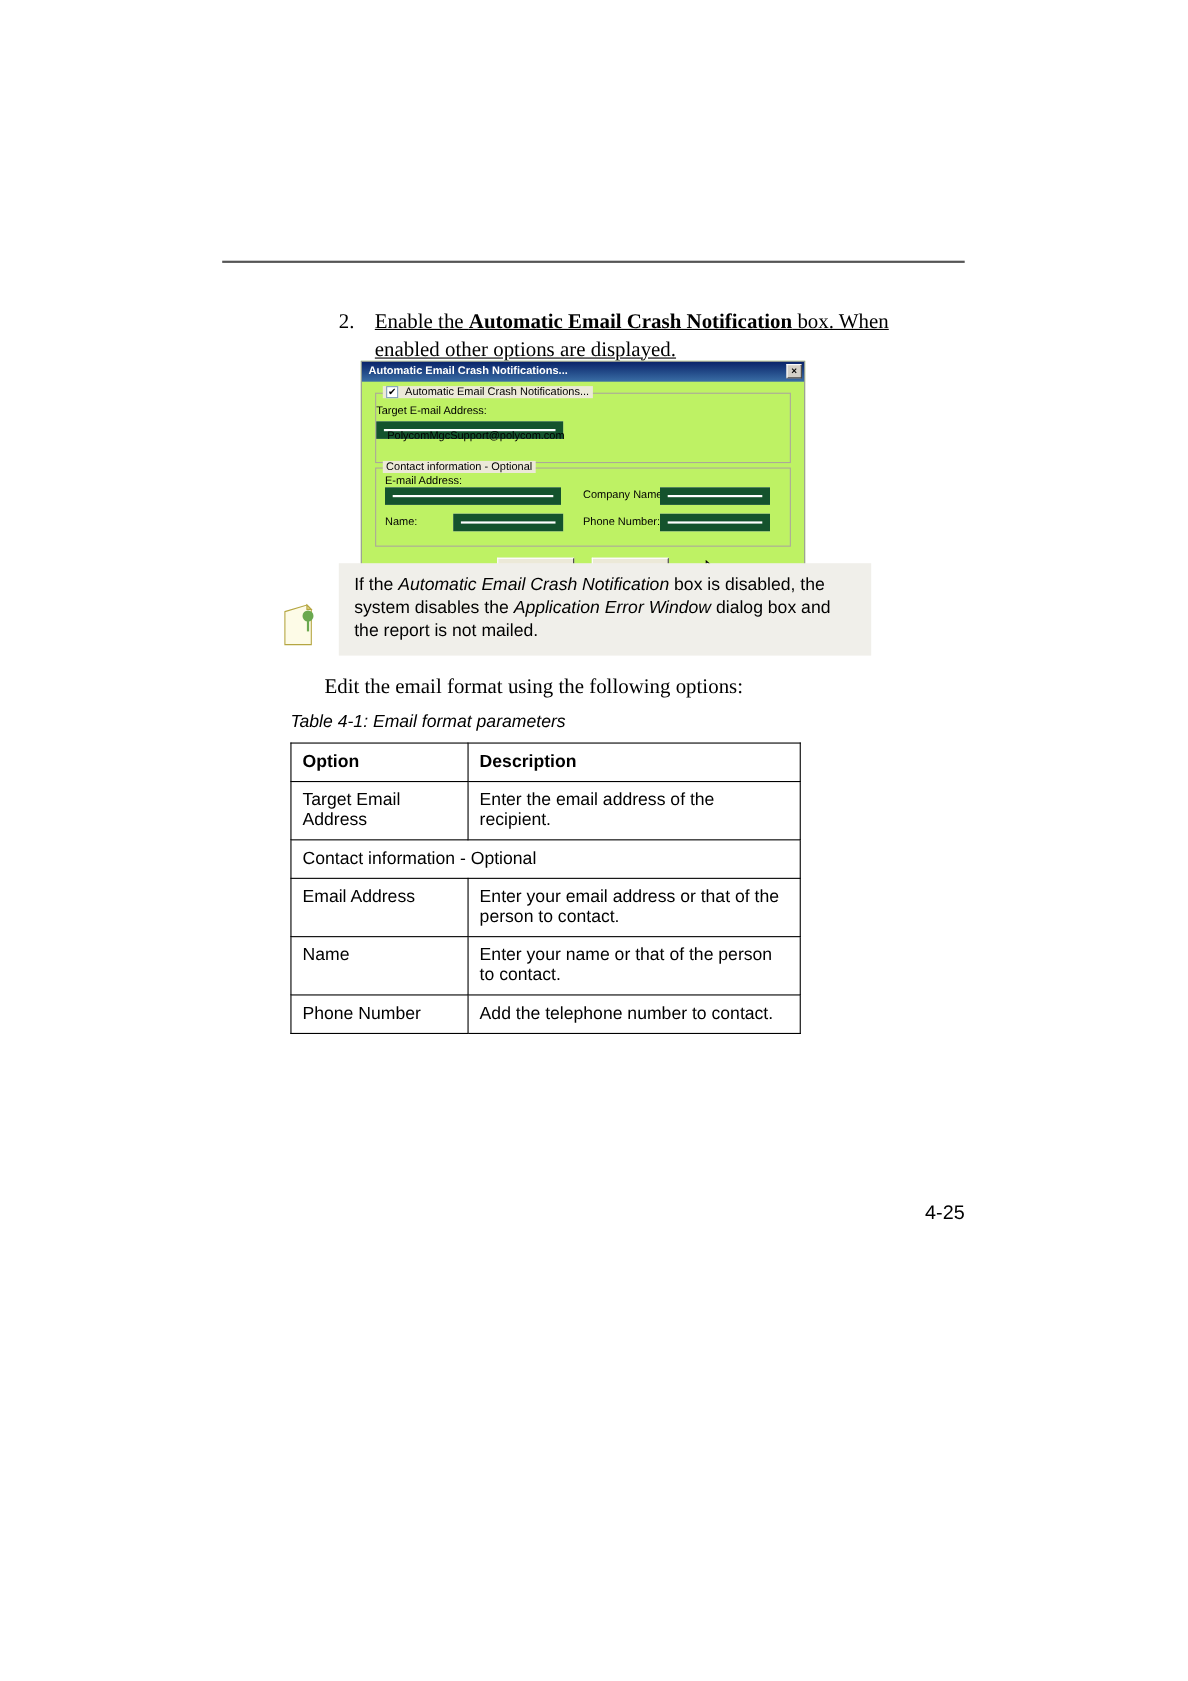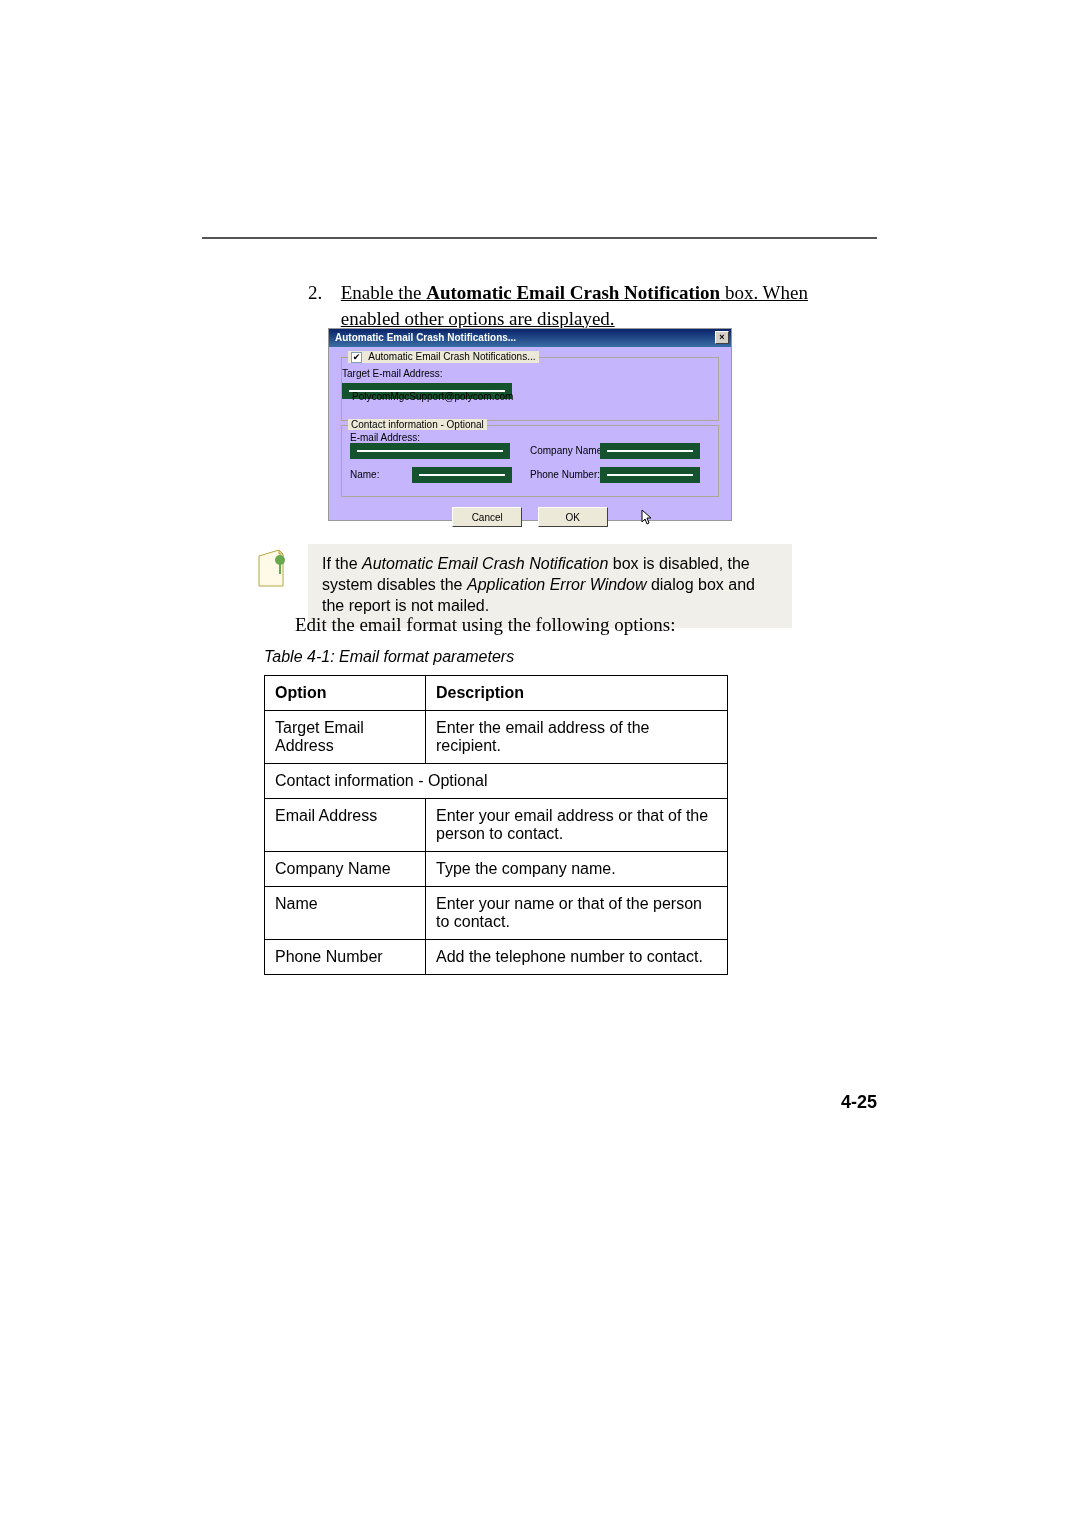--- a/index.html
+++ b/index.html
@@ -47,21 +47,21 @@
   
   .dialog {
     position: absolute;
     left: 328px;
     top: 328px;
     width: 404px;
     height: 193px;
     font-family: Tahoma, Arial, sans-serif;
     font-size: 10px;
     color: #000;
-    background: #c4b5fd;
+    background: #bef264;
     border: 1px solid #999;
     box-sizing: border-box;
   }
   .dialog-titlebar {
     height: 18px;
     background: linear-gradient(#0a246a, #3a6ea5);
     color: #fff;
     font-weight: bold;
     font-size: 10px;
     line-height: 18px;
@@ -165,21 +165,21 @@
   .note-icon {
     position: absolute;
     left: 253px;
     top: 548px;
     width: 36px;
     height: 42px;
   }
   .note-box {
     position: absolute;
     left: 308px;
-    top: 544px;
+    top: 512px;
     width: 484px;
     background: #f0efea;
     padding: 10px 14px 12px 14px;
     font-family: Arial, Helvetica, sans-serif;
     font-size: 16px;
     line-height: 1.3;
     box-sizing: border-box;
   }
   .note-box .ital { font-style: italic; }
 
@@ -218,21 +218,21 @@
   table.params th {
     font-weight: bold;
   }
   table.params th.col-opt { width: 140px; }
 
   .page-num {
     position: absolute;
     right: 203px;
     bottom: 415px;
     font-family: Arial, Helvetica, sans-serif;
-    font-weight: bold;
+    font-weight: normal;
     font-size: 18px;
   }
 </style>
 </head>
 <body>
 
 <div class="page">
   <div class="content-rule"></div>
 
   <div class="step-block">
@@ -320,24 +320,20 @@
         <td>Enter the email address of the recipient.</td>
       </tr>
       <tr>
         <td colspan="2">Contact information - Optional</td>
       </tr>
       <tr>
         <td>Email Address</td>
         <td>Enter your email address or that of the person to contact.</td>
       </tr>
       <tr>
-        <td>Company Name</td>
-        <td>Type the company name.</td>
-      </tr>
-      <tr>
         <td>Name</td>
         <td>Enter your name or that of the person to contact.</td>
       </tr>
       <tr>
         <td>Phone Number</td>
         <td>Add the telephone number to contact.</td>
       </tr>
     </tbody>
   </table>
 

